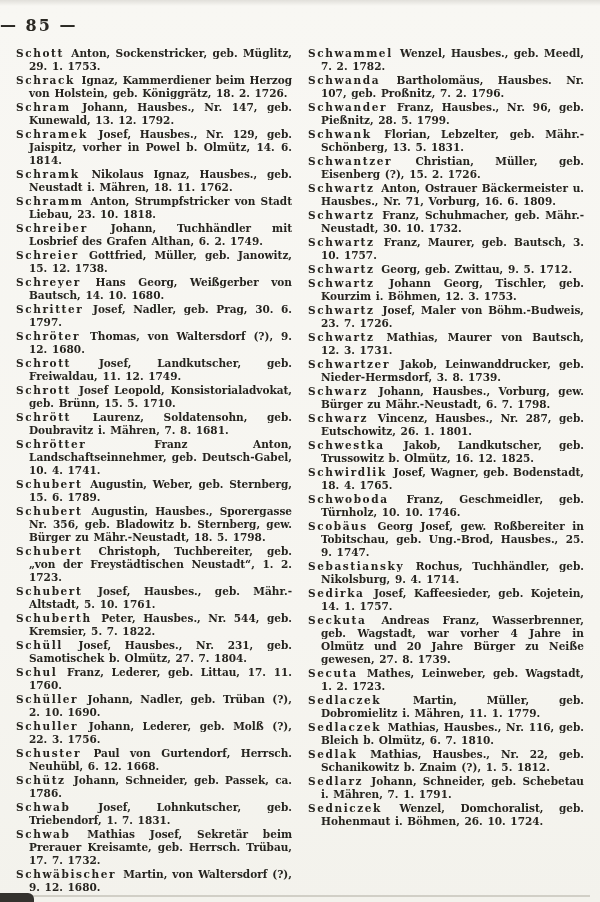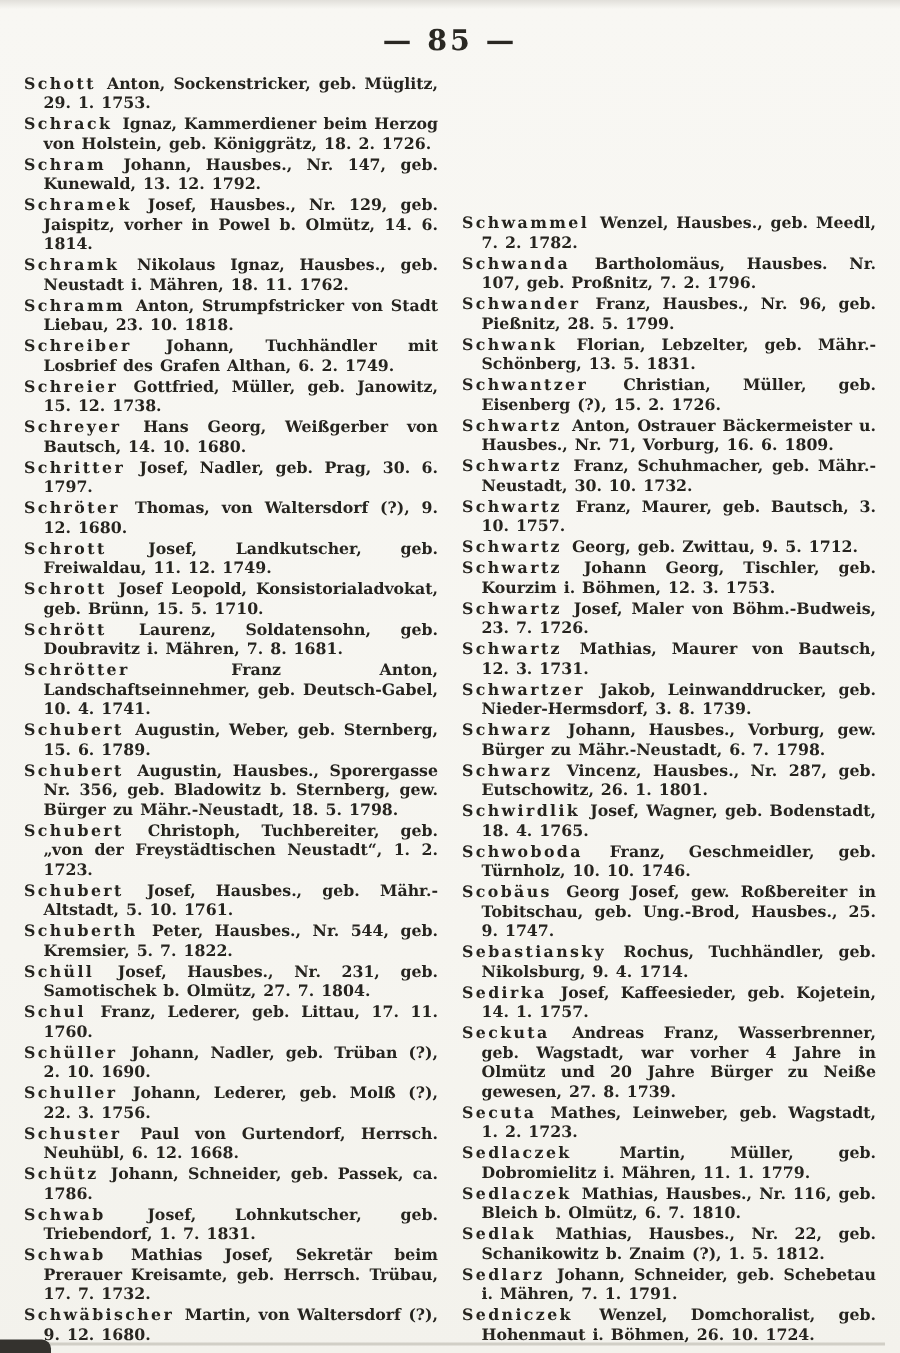--- a/index.html
+++ b/index.html
@@ -10,33 +10,31 @@
   }
   .page {
     position: relative;
     width: 600px; height: 902px;
     overflow: hidden;
     background: linear-gradient(180deg, #f8f7f3 0%, #f6f5f0 70%, #f3f2ec 100%);
     color: #26241f;
     box-sizing: border-box;
   }
   .page-header {
-    text-align: center;
     padding-top: 16px;
-    font-size: 19px;
+    font-size: 16px;
     font-weight: bold;
     letter-spacing: 2px;
     color: #2a2823;
   }
   .columns {
     display: flex;
     gap: 16px;
     padding: 12px 16px 0 16px;
     box-sizing: border-box;
-    align-items: flex-end;
   }
   .column {
     flex: 1 1 0;
     min-width: 0;
   }
   .entry {
     margin: 0 0 1px 0;
     font-size: 10.5px;
     line-height: 13px;
     font-weight: bold;
@@ -120,20 +118,21 @@
         <p class="entry"><span class="surname">Schwartz</span> <span class="rest">Anton, Ostrauer Bäckermeister u. Hausbes., Nr. 71, Vorburg, 16. 6. 1809.</span></p>
         <p class="entry"><span class="surname">Schwartz</span> <span class="rest">Franz, Schuhmacher, geb. Mähr.-Neustadt, 30. 10. 1732.</span></p>
         <p class="entry"><span class="surname">Schwartz</span> <span class="rest">Franz, Maurer, geb. Bautsch, 3. 10. 1757.</span></p>
         <p class="entry"><span class="surname">Schwartz</span> <span class="rest">Georg, geb. Zwittau, 9. 5. 1712.</span></p>
         <p class="entry"><span class="surname">Schwartz</span> <span class="rest">Johann Georg, Tischler, geb. Kourzim i. Böhmen, 12. 3. 1753.</span></p>
         <p class="entry"><span class="surname">Schwartz</span> <span class="rest">Josef, Maler von Böhm.-Budweis, 23. 7. 1726.</span></p>
         <p class="entry"><span class="surname">Schwartz</span> <span class="rest">Mathias, Maurer von Bautsch, 12. 3. 1731.</span></p>
         <p class="entry"><span class="surname">Schwartzer</span> <span class="rest">Jakob, Leinwanddrucker, geb. Nieder-Hermsdorf, 3. 8. 1739.</span></p>
         <p class="entry"><span class="surname">Schwarz</span> <span class="rest">Johann, Hausbes., Vorburg, gew. Bürger zu Mähr.-Neustadt, 6. 7. 1798.</span></p>
         <p class="entry"><span class="surname">Schwarz</span> <span class="rest">Vincenz, Hausbes., Nr. 287, geb. Eutschowitz, 26. 1. 1801.</span></p>
+        <p class="entry"><span class="surname">Schwestka</span> <span class="rest">Jakob, Landkutscher, geb. Trussowitz b. Olmütz, 16. 12. 1825.</span></p>
         <p class="entry"><span class="surname">Schwirdlik</span> <span class="rest">Josef, Wagner, geb. Bodenstadt, 18. 4. 1765.</span></p>
         <p class="entry"><span class="surname">Schwoboda</span> <span class="rest">Franz, Geschmeidler, geb. Türnholz, 10. 10. 1746.</span></p>
         <p class="entry"><span class="surname">Scobäus</span> <span class="rest">Georg Josef, gew. Roßbereiter in Tobitschau, geb. Ung.-Brod, Hausbes., 25. 9. 1747.</span></p>
         <p class="entry"><span class="surname">Sebastiansky</span> <span class="rest">Rochus, Tuchhändler, geb. Nikolsburg, 9. 4. 1714.</span></p>
         <p class="entry"><span class="surname">Sedirka</span> <span class="rest">Josef, Kaffeesieder, geb. Kojetein, 14. 1. 1757.</span></p>
         <p class="entry"><span class="surname">Seckuta</span> <span class="rest">Andreas Franz, Wasserbrenner, geb. Wagstadt, war vorher 4 Jahre in Olmütz und 20 Jahre Bürger zu Neiße gewesen, 27. 8. 1739.</span></p>
         <p class="entry"><span class="surname">Secuta</span> <span class="rest">Mathes, Leinweber, geb. Wagstadt, 1. 2. 1723.</span></p>
         <p class="entry"><span class="surname">Sedlaczek</span> <span class="rest">Martin, Müller, geb. Dobromielitz i. Mähren, 11. 1. 1779.</span></p>
         <p class="entry"><span class="surname">Sedlaczek</span> <span class="rest">Mathias, Hausbes., Nr. 116, geb. Bleich b. Olmütz, 6. 7. 1810.</span></p>
         <p class="entry"><span class="surname">Sedlak</span> <span class="rest">Mathias, Hausbes., Nr. 22, geb. Schanikowitz b. Znaim (?), 1. 5. 1812.</span></p>

